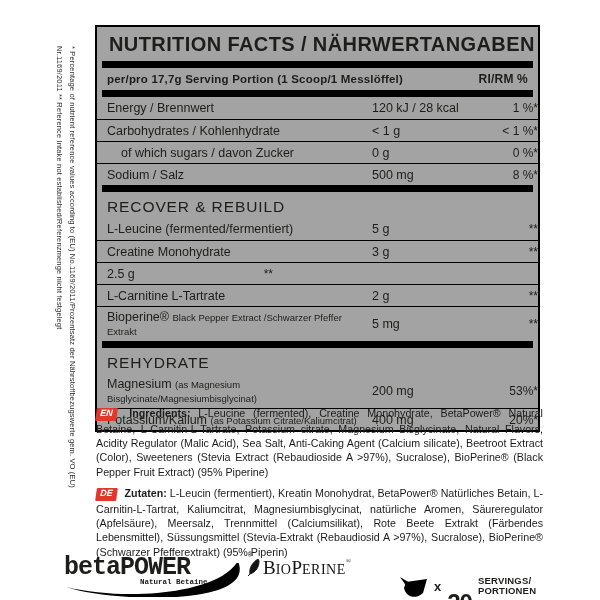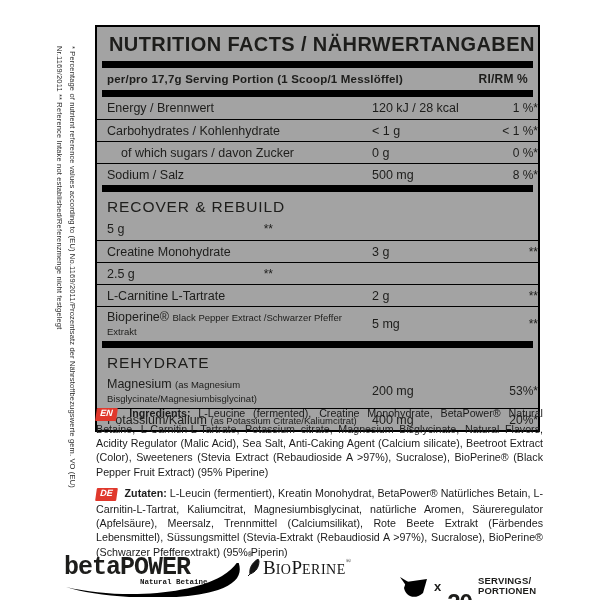--- a/index.html
+++ b/index.html
@@ -119,20 +119,21 @@
       <span class="amt">500 mg</span>
       <span class="ri">8 %*</span>
     </div>
   </div>
 
   <div class="bar"></div>
   <div class="sec-h">RECOVER &amp; REBUILD</div>
 
   <div class="rows">
     <div class="row">
+      <span class="lbl">L-Leucine (fermented/fermentiert)</span>
       <span class="amt">5 g</span>
       <span class="ri">**</span>
     </div>
     <div class="row">
       <span class="lbl">Creatine Monohydrate</span>
       <span class="amt">3 g</span>
       <span class="ri">**</span>
     </div>
     <div class="row">
       <span class="amt">2.5 g</span>

